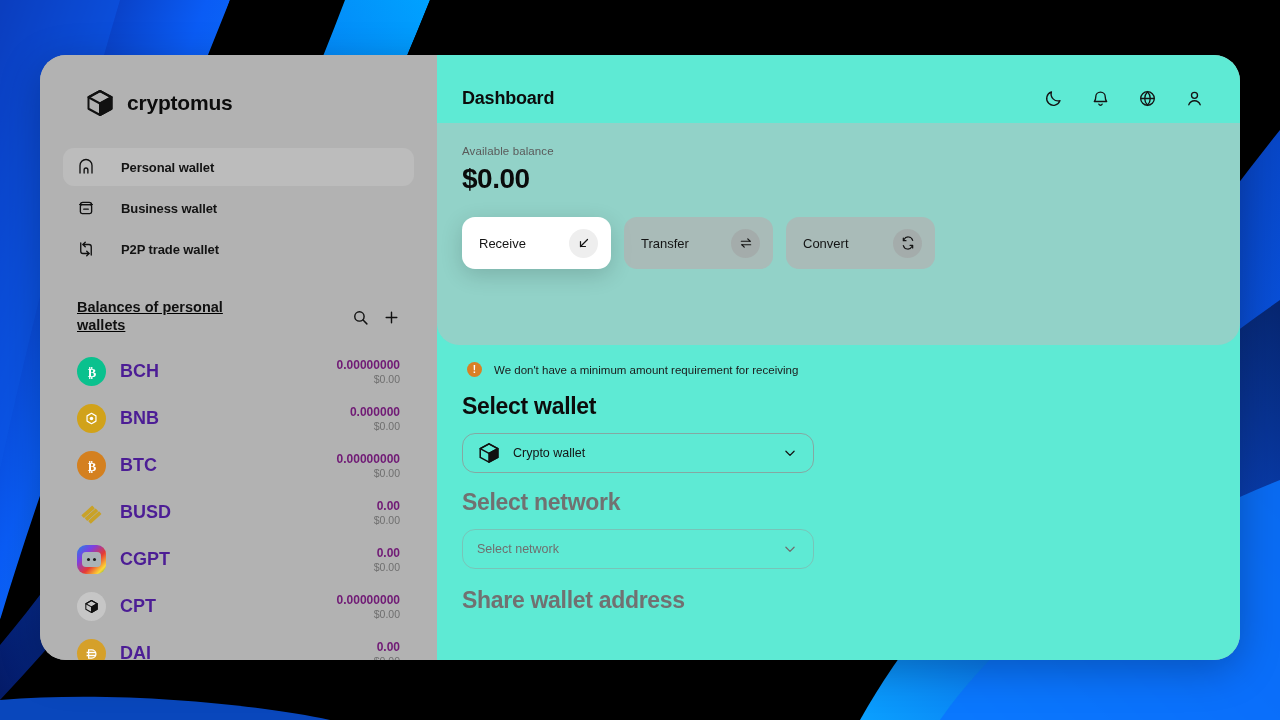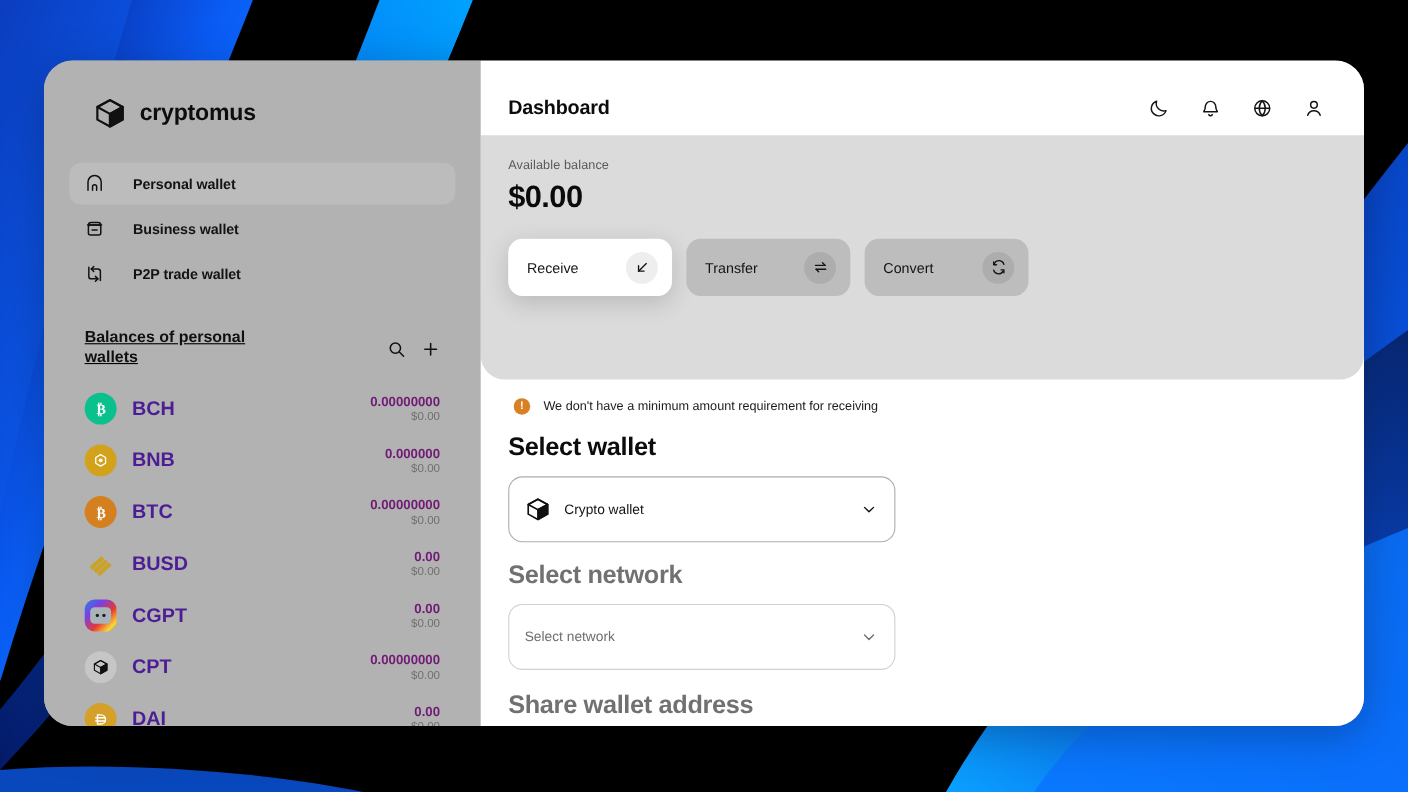--- a/index.html
+++ b/index.html
@@ -71,21 +71,21 @@
     font-family:"Liberation Serif", serif;
   }
   .coin-sym { margin-left:14px; font-size:18px; font-weight:600; color:#4c1d95;text-align:center; }
   .coin-vals { margin-left:auto; text-align:right; }
   .coin-amt { font-size:12px; font-weight:700; color:#701a75; line-height:1.25; }
   .coin-usd { font-size:10.5px; font-weight:400; color:#6f6f6f; line-height:1.3; }
 
   
   #main {
     flex:1 1 auto;
-    background:#ffffff;
+    background:#5eead4;
     position:relative;
     padding: 0 0 0 0;
   }
   .topbar { display:flex; align-items:center; padding: 33px 36px 0 25px; }
   .page-title { font-size:18px; font-weight:700; color:#0c0c0c; letter-spacing:-.2px; }
   .top-icons { margin-left:auto; display:flex; align-items:center; gap:28px; }
   .top-ico { width:19px; height:19px; cursor:pointer; display:block; }
 
   .hero {
     position:absolute; left:0; top:68px; right:0;
@@ -130,21 +130,21 @@
     color:#fff; font-size:10px; font-weight:700; line-height:1;
     font-family:"Liberation Sans", sans-serif;
   }
   .notice-text { font-size:11.5px; color:#1b1b1b; }
 
   .sec-title { font-size:23px; font-weight:700; color:#0c0c0c; margin: 16px 0 0 0; letter-spacing:-.3px; }
   .sec-title.muted { color:#717171; }
 
   .field {
     margin-top: 13px;
-    width: 352px; height: 60px;
+    width: 352px; height: 40px;
     border: 1px solid rgba(145,145,145,.75);
     border-radius: 13px;
     display:flex; align-items:center;
     padding: 0 16px 0 14px;
     cursor:pointer;
   }
   .field.disabled { border-color: rgba(150,150,150,.45); cursor:default; }
   .field-ico { width:24px; height:24px; flex:0 0 24px; display:block; }
   .field-label { font-size:12.5px; color:#141414; margin-left:12px; }
   .field-label.placeholder { color:#6f6f6f; margin-left:0; }

